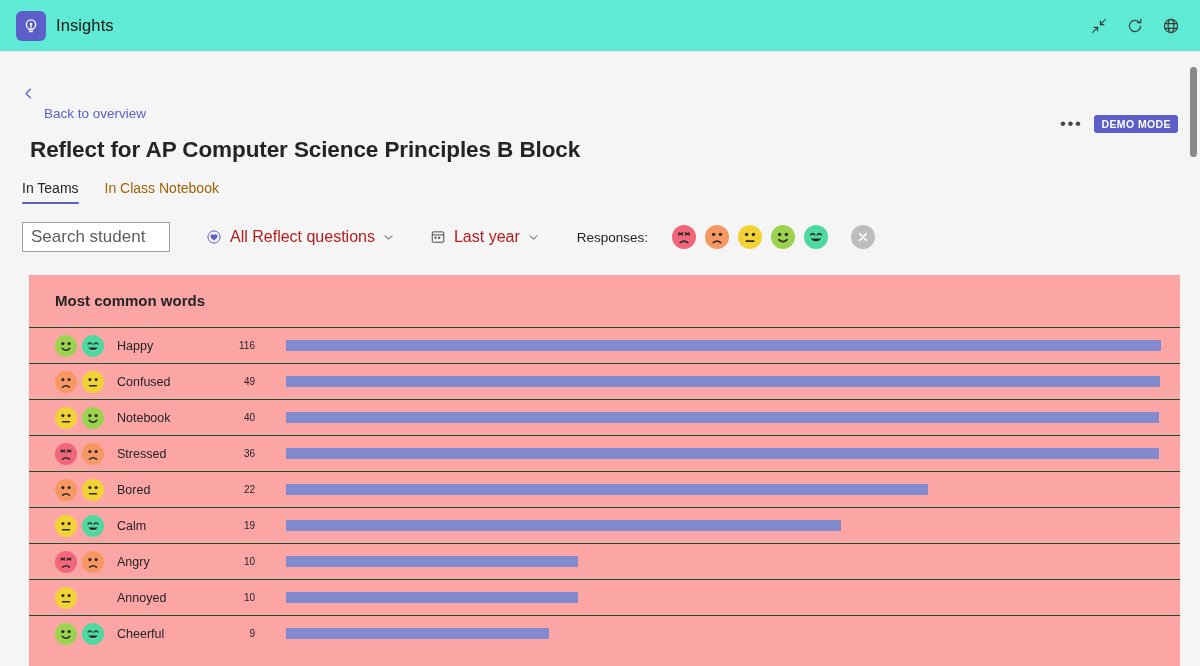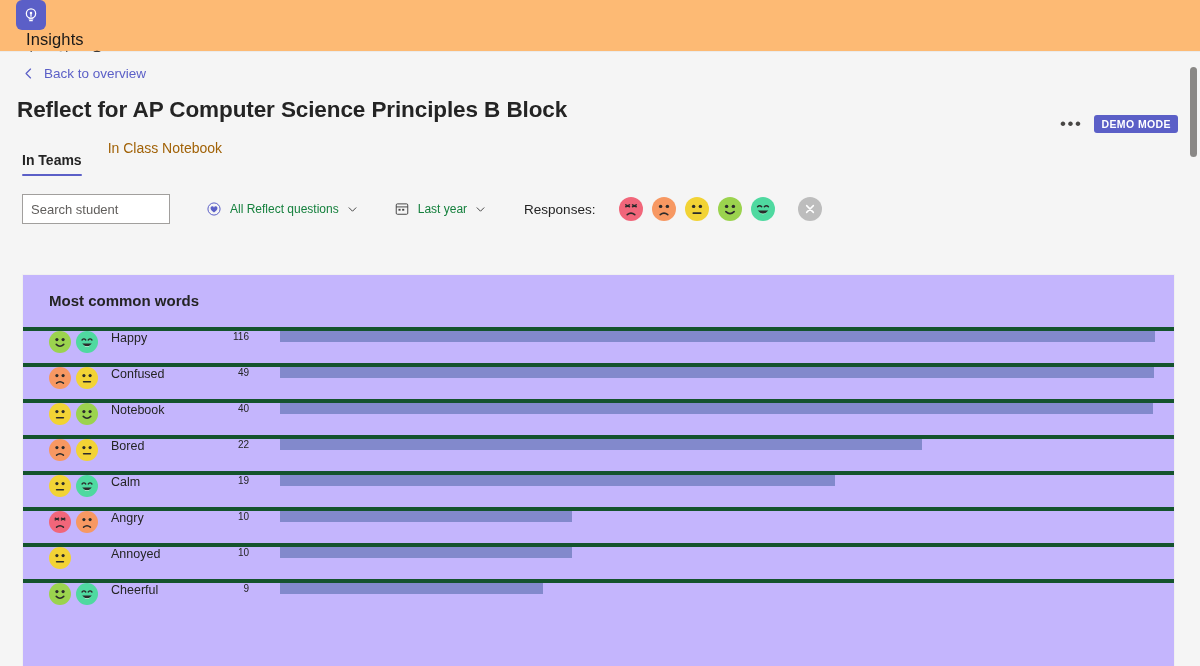--- a/index.html
+++ b/index.html
@@ -6,25 +6,24 @@
   html, body {
     width: 1200px; height: 666px;
     font-family: "Liberation Sans", sans-serif;
     background: #f5f5f5;
     overflow: hidden;
   }
 
   
   .appbar {
     height: 52px;
-    background: #fdba74;
+    background: #5eead4;
     border-bottom: 1px solid #ebebeb;
-    display: flex; align-items: flex-start;
+    display: flex; align-items: center;
     padding: 0 14px 0 16px;
-    flex-direction: column;
   }
   .app-logo {
     width: 30px; height: 30px; border-radius: 6px;
     background: #5b5fc7;
     display: flex; align-items: center; justify-content: center;
     flex: 0 0 auto;
   }
   .app-title {
     font-size: 16.5px; color: #1b1a19; margin-left: 10px;
     letter-spacing: .1px;
@@ -40,98 +39,98 @@
     background: #f5f5f5;
     overflow: hidden;
   }
   .backrow {
     display: flex; align-items: center;
     padding: 14px 0 0 22px;
     width: max-content;
     cursor: pointer;
   }
   .backrow .chev { width: 13px; height: 13px; color: #5b5fc7; margin-right: 9px; display:block; }
-  .back-label { font-size: 13.5px; color: #5b5fc7; }
+  .back-label { font-size: 13.5px; color: #5b5fc7; margin-top: 40px; }
 
   .topright {
     position: absolute; top: 63px; right: 22px;
     display: flex; align-items: center; gap: 12px;
   }
   .dots { font-size: 17px; color: #484644; letter-spacing: 1.5px; line-height: 10px; cursor: pointer; }
   .demo-badge {
     background: #5b5fc7; color: #fff;
     font-size: 10.5px; font-weight: bold; letter-spacing: .4px;
     padding: 3px 7px 3px 7px; border-radius: 3px;
   }
 
   h1.title {
     font-size: 22.5px; font-weight: bold; color: #242424;
-    padding: 16px 0 0 17px; letter-spacing: -.1px;
+    padding: 16px 0 0 30px; letter-spacing: -.1px;
   }
 
   
   .tabs { display: flex; padding: 17px 0 0 22px; gap: 26px; }
   .tab {
     font-size: 14px; color: #a16207; padding-bottom: 7px;
     border-bottom: 2px solid transparent; cursor: pointer; position: relative;
   }
-  .tab.active { color: #242424; font-weight: bold; margin-top: 12px; }
+  .tab.active { color: #242424; font-weight: normal; }
   .tab.active::after {
     content:""; position: absolute; left: 0; right: 0; bottom: -1px;
     height: 2px; background: #5b5fc7; border-radius: 2px;
   }
 
   
   .toolbar {
     display: flex; align-items: center;
     padding: 17px 0 0 22px; gap: 0;
   }
   .search-box {
     width: 148px; height: 30px;
     border: 1px solid #a19f9d; background: #fff;
-    font-size: 13px; color: #242424;
+    font-size: 17px; color: #242424;
     padding: 0 8px; outline: none;
     font-family: "Liberation Sans", sans-serif;
   }
   .search-box::placeholder { color: #605e5c; }
   .filter {
     display: flex; align-items: center; gap: 8px;
-    margin-left: 36px; cursor: pointer; color: #15803d; font-size: 12px;
+    margin-left: 36px; cursor: pointer; color: #b91c1c; font-size: 16px;
   }
   .filter .fic { width: 16px; height: 16px; display: block; color: #5b5fc7; }
   .filter .fic.cal { color: #424242; }
   .caret { width: 11px; height: 11px; display:block; color:#424242; }
 
   .responses { display: flex; align-items: center; margin-left: 38px; gap: 23px; }
   .resp-label { font-size: 13.5px; color: #242424; margin-right: 1px; }
   .face { width: 24px; height: 24px; border-radius: 50%; display:block; cursor: pointer; }
   .clearbtn {
     width: 24px; height: 24px; border-radius: 50%;
     background: #bdbdbd; display: flex; align-items: center; justify-content: center;
     cursor: pointer;
   }
   .clearbtn svg { width: 12px; height: 12px; color: #fff; display:block; }
 
   
   .card {
     position: absolute;
-    left: 22px; top: 222px; width: 1153px; height: 392px;
-    background: #c4b5fd;
+    left: 28px; top: 222px; width: 1153px; height: 392px;
+    background: #fca5a5;
     border: 1px solid #f0f0f0;
     border-bottom: none;
   }
   .card-title {
     font-size: 15px; font-weight: bold; color: #242424;
     padding: 17px 0 0 26px;
   }
   .rows { margin-top: 18px; }
   .row {
-    display: flex; align-items: flex-start;
+    display: flex; align-items: center;
     height: 36px;
-    border-top: 4px solid #14532d;
+    border-top: 1px solid #14532d;
     padding: 0 0 0 26px;
   }
   .row-faces {
     width: 62px; flex: 0 0 62px;
     display: flex; align-items: center; gap: 5px;
   }
   .row-faces .face { width: 22px; height: 22px; cursor: default; }
   .row-word {
     flex: 0 0 78px; font-size: 12.5px; color: #242424;
   }
@@ -341,20 +340,41 @@
           </div>
           <div class="row-word">Notebook</div>
           <div class="row-count">40</div>
           <div class="bar-cell">
             <div class="bar" style="width: 873px; background: rgb(130, 137, 204);"></div>
           </div>
         </div>
         <div class="row">
           <div class="row-faces">
             <div class="face"><svg viewBox="0 0 32 32" width="22" height="22">
+                <circle cx="16" cy="16" r="16" fill="#f1667a"></circle>
+                <path d="M9 10.5 L14 13 M14 10.5 L9 13" stroke="#2b2b2b" stroke-width="2" stroke-linecap="round" fill="none"></path>
+                <path d="M18 10.5 L23 13 M23 10.5 L18 13" stroke="#2b2b2b" stroke-width="2" stroke-linecap="round" fill="none"></path>
+                <path d="M11 23.5 Q16 19.5 21 23.5" stroke="#2b2b2b" stroke-width="2.2" stroke-linecap="round" fill="none"></path>
+              </svg></div>
+            <div class="face"><svg viewBox="0 0 32 32" width="22" height="22">
+                <circle cx="16" cy="16" r="16" fill="#f79862"></circle>
+                <circle cx="11.5" cy="12.5" r="2.3" fill="#2b2b2b"></circle>
+                <circle cx="20.5" cy="12.5" r="2.3" fill="#2b2b2b"></circle>
+                <path d="M11 23.5 Q16 19.5 21 23.5" stroke="#2b2b2b" stroke-width="2.2" stroke-linecap="round" fill="none"></path>
+              </svg></div>
+          </div>
+          <div class="row-word">Stressed</div>
+          <div class="row-count">36</div>
+          <div class="bar-cell">
+            <div class="bar" style="width: 873px; background: rgb(130, 137, 204);"></div>
+          </div>
+        </div>
+        <div class="row">
+          <div class="row-faces">
+            <div class="face"><svg viewBox="0 0 32 32" width="22" height="22">
                 <circle cx="16" cy="16" r="16" fill="#f79862"></circle>
                 <circle cx="11.5" cy="12.5" r="2.3" fill="#2b2b2b"></circle>
                 <circle cx="20.5" cy="12.5" r="2.3" fill="#2b2b2b"></circle>
                 <path d="M11 23.5 Q16 19.5 21 23.5" stroke="#2b2b2b" stroke-width="2.2" stroke-linecap="round" fill="none"></path>
               </svg></div>
             <div class="face"><svg viewBox="0 0 32 32" width="22" height="22">
                 <circle cx="16" cy="16" r="16" fill="#f2d335"></circle>
                 <circle cx="11.5" cy="12.5" r="2.3" fill="#2b2b2b"></circle>
                 <circle cx="20.5" cy="12.5" r="2.3" fill="#2b2b2b"></circle>
                 <path d="M11 21.5 H21" stroke="#2b2b2b" stroke-width="2.2" stroke-linecap="round" fill="none"></path>

